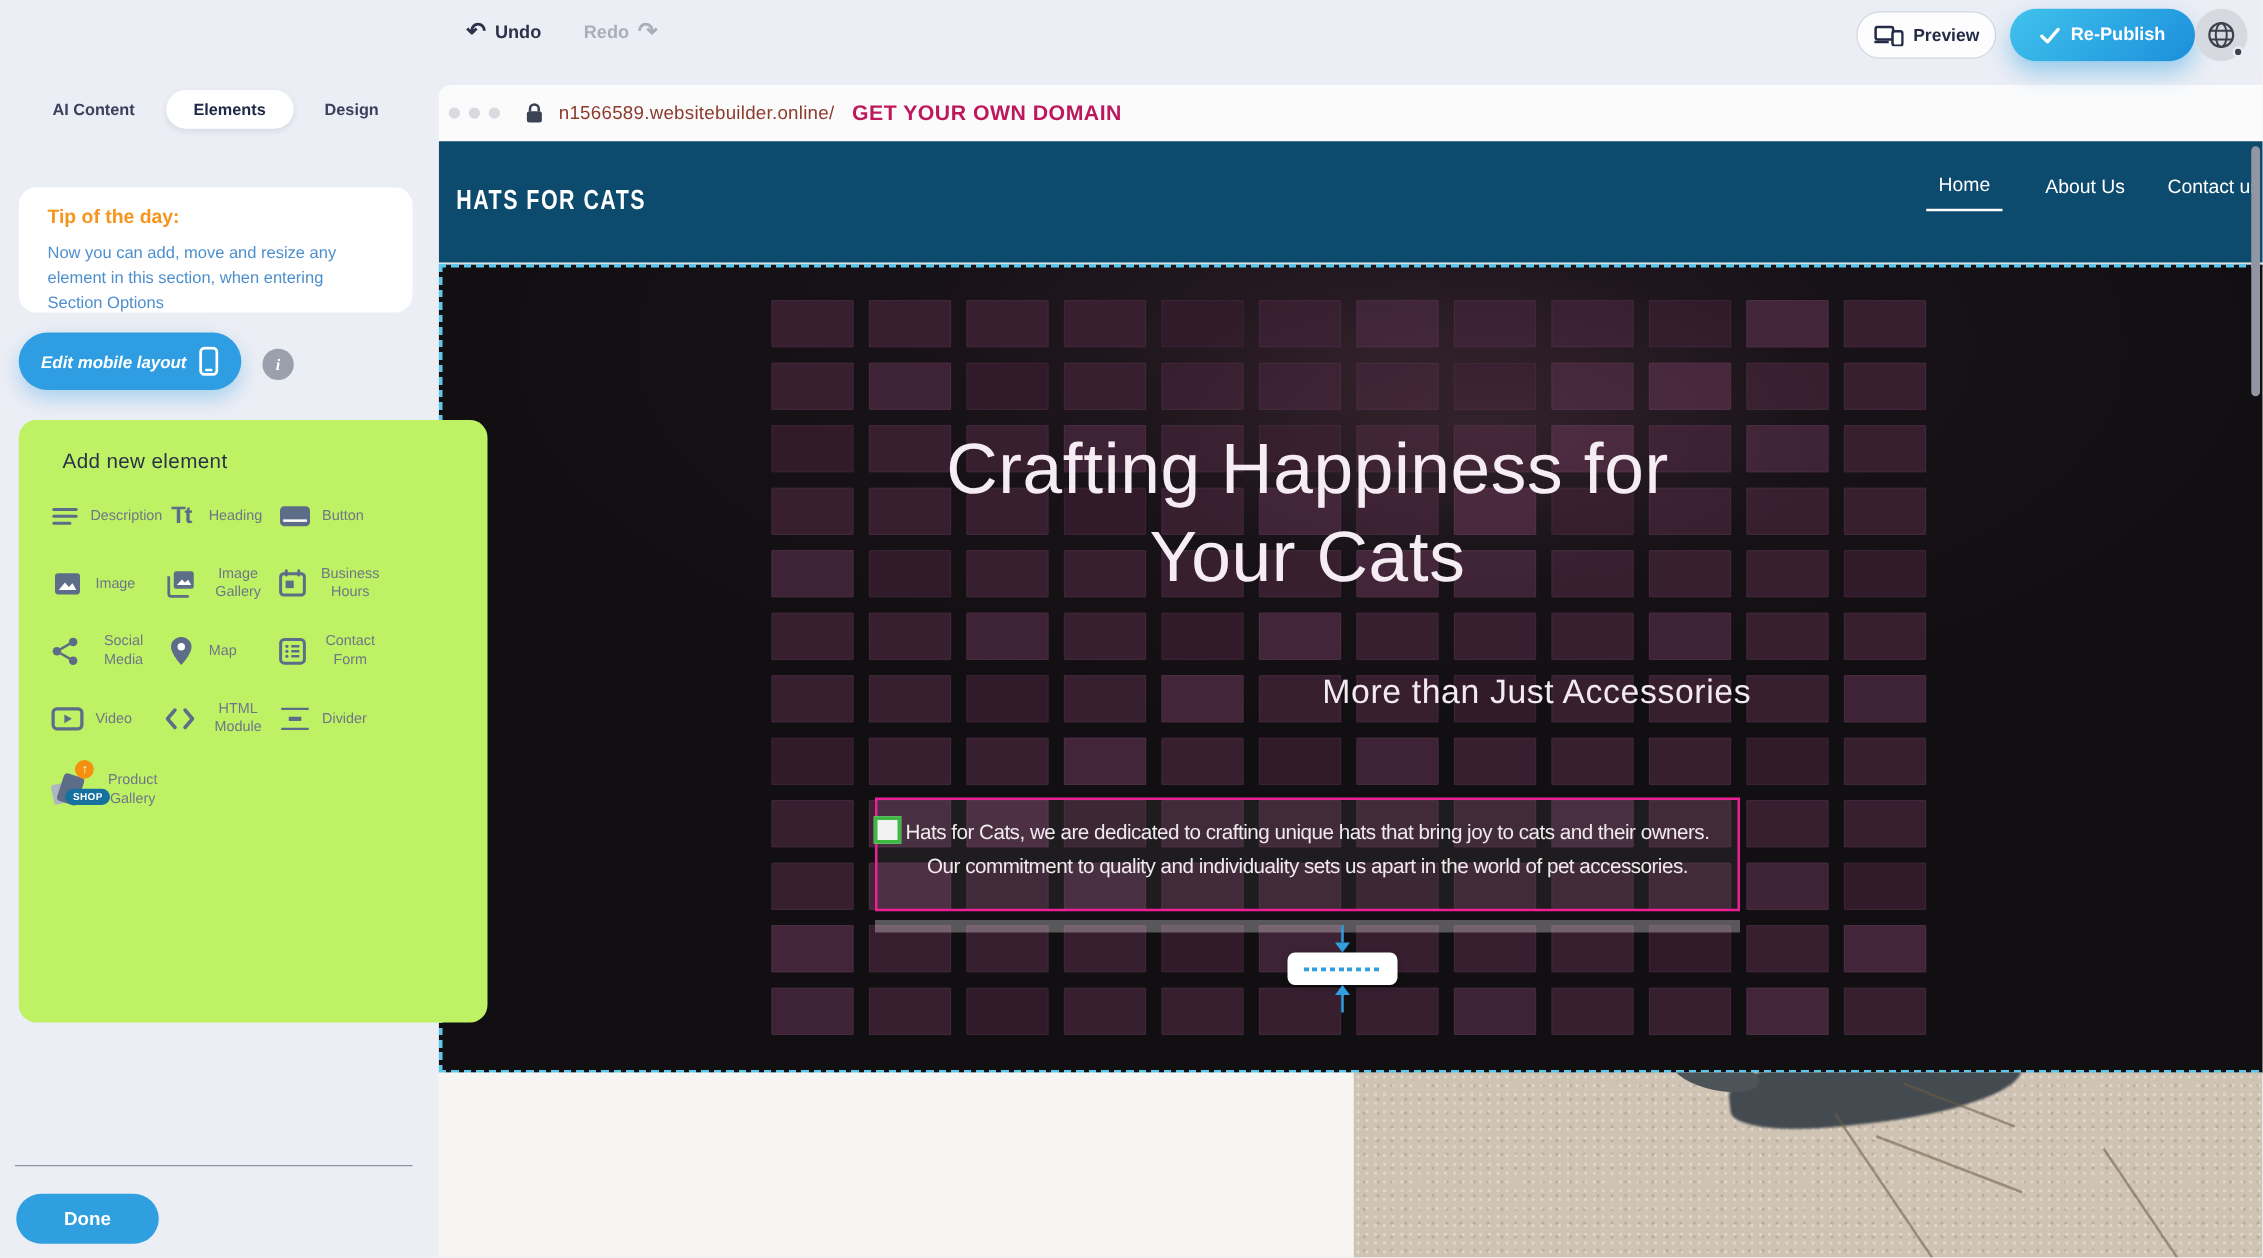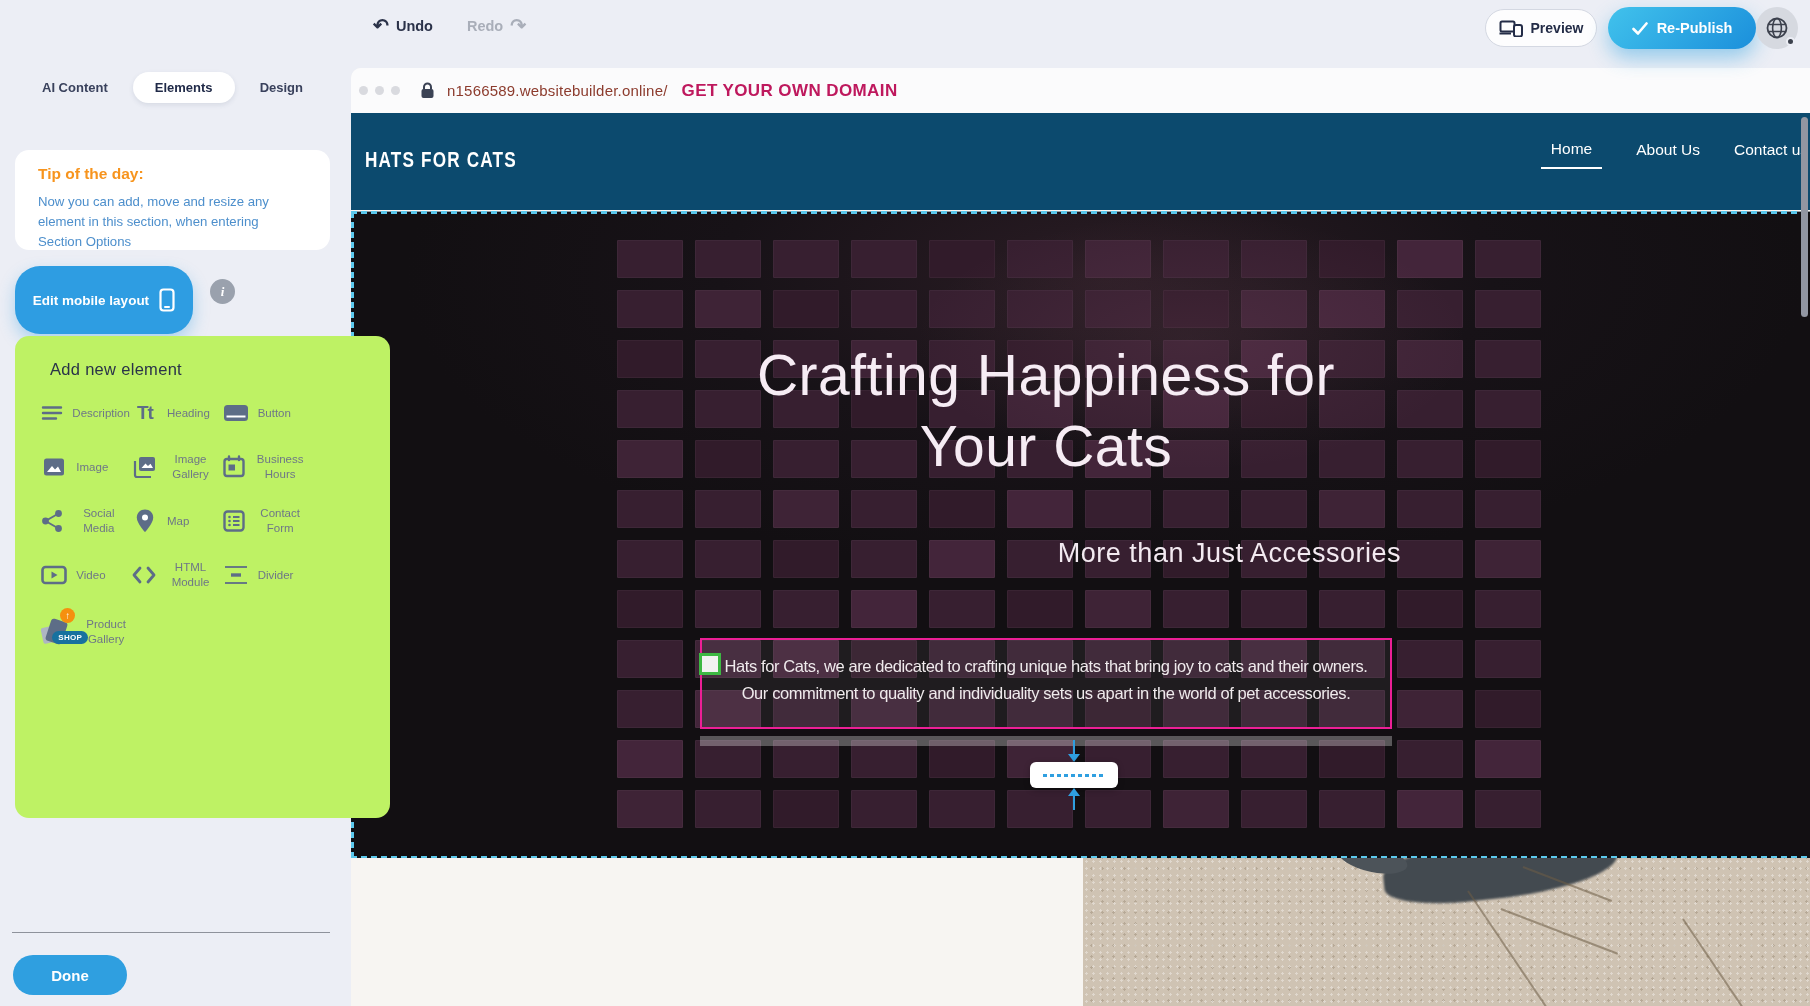--- a/index.html
+++ b/index.html
@@ -28,23 +28,23 @@
   
   .side { position:absolute; left:0; top:0; width:345px; height:1006px; background:#eceef5; z-index:30; }
   .panel-title { position:absolute; left:18px; top:17px; font-size:20px; font-weight:bold; color:#17213d; }
   .tabs { position:absolute; left:30px; top:71px; width:285px; height:32px; display:flex; align-items:center;
       justify-content:space-between; }
   .tab { font-size:13px; font-weight:bold; color:#39415c; padding:8px 12px; border-radius:16px; cursor:pointer; }
   .tab.active { background:#ffffff; color:#202a48; padding:8px 22px; box-shadow:0 2px 5px rgba(60,70,110,.12); }
   .tip-card { position:absolute; left:15px; top:150px; width:315px; height:100px; background:#fff; border-radius:14px; }
   .tip-title { position:absolute; left:23px; top:15px; font-size:15.5px; font-weight:bold; color:#f7941d; }
   .tip-body { position:absolute; left:23px; top:42px; width:268px; font-size:13.2px; line-height:1.5; color:#4d8fcc; }
-  .edit-mobile { position:absolute; left:15px; top:266px; width:178px; height:68px; border-radius:25px; background:#2e9de2;
+  .edit-mobile { position:absolute; left:15px; top:266px; width:178px; height:46px; border-radius:25px; background:#2e9de2;
       display:flex; align-items:center; justify-content:center; gap:10px; color:#fff; font-size:13.5px; font-weight:bold;
-      box-shadow:0 7px 16px rgba(46,157,226,.35); }
+      box-shadow:0 7px 16px rgba(46,157,226,.35);font-style:italic; }
   .info-btn { position:absolute; left:210px; top:279px; width:25px; height:25px; border-radius:50%; background:#9aa1ad;
       color:#fff; font-size:13px; font-weight:bold; display:flex; align-items:center; justify-content:center;
       font-family:"Liberation Serif", serif; font-style:italic; }
   .add-card { position:absolute; left:15px; top:336px; width:375px; height:482px; background:#bef264; border-radius:14px; }
   .add-title { position:absolute; left:35px; top:24px; font-size:16.5px; color:#2a3349; letter-spacing:.3px; }
   .el-grid { position:absolute; left:22px; top:62px; width:272px; display:grid;
       grid-template-columns:repeat(3,1fr); row-gap:24px; justify-items:center; }
   .el-item { width:86px; display:flex; flex-direction:row; align-items:center; gap:7px; cursor:pointer; }
   .el-ic { width:30px; height:30px; display:flex; align-items:center; justify-content:center; color:#5d6d87; }
   .el-label { font-size:11.5px; color:#6e7787; text-align:center; line-height:1.3; }

